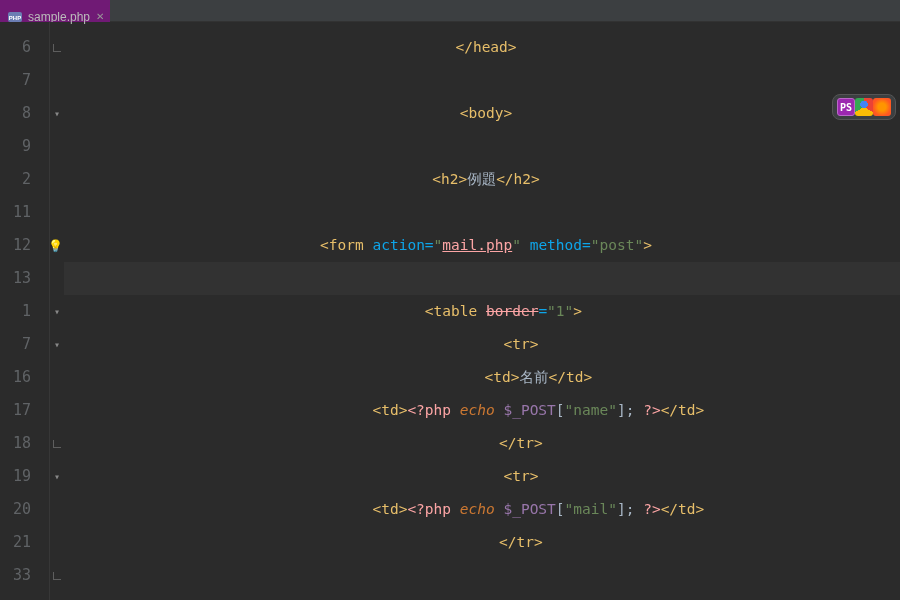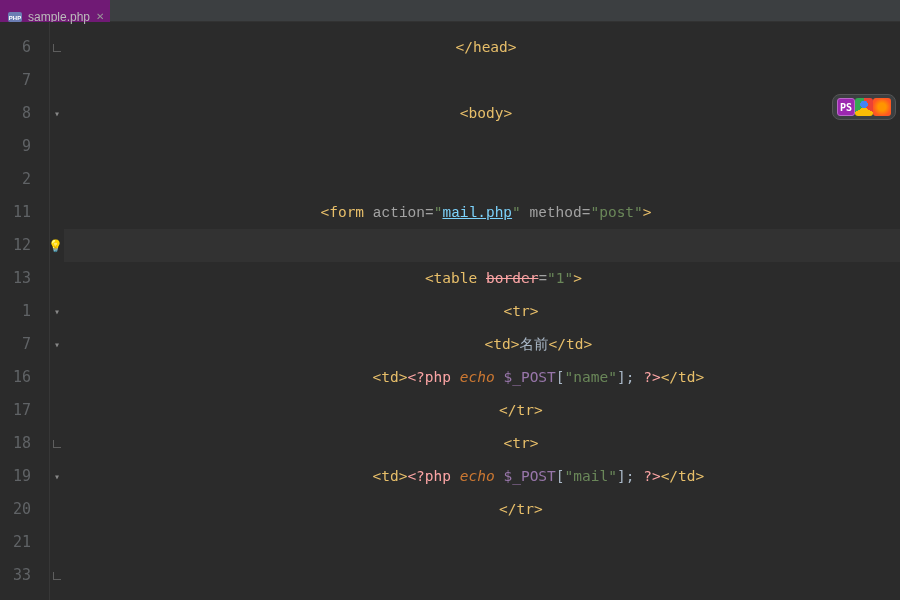--- a/index.html
+++ b/index.html
@@ -104,23 +104,23 @@
   height: 33px;
   line-height: 33px;
   white-space: pre;
   padding-left: 8px;
   text-align: center;
 }
 .line.hl {
   background: #323232;
 }
 .t-tag { color: #e8bf6a; }
-.t-attr { color: #a3a3a3; font-family: Liberation Mono, monospace; }
+.t-attr { color: #0ea5e9; }
 .t-str { color: #6a8759; }
-.t-str-link { color: #7dd3fc; text-decoration: underline; font-family: Liberation Mono, monospace; }
+.t-str-link { color: #fca5a5; text-decoration: underline; }
 .t-strike { text-decoration: line-through; color: #fca5a5; }
 .t-text { color: #a9b7c6; }
 .t-php { color: #cc7832; font-style: italic; }
 .t-phptag { color: #fca5a5; }
 .t-var { color: #9876aa; }
 .t-key { color: #6a8759; }
 .t-punc { color: #a9b7c6; }
 .floating-icons {
   position: absolute;
   top: 72px;
@@ -205,20 +205,21 @@
       <div class="fc"></div>
       <div class="fc close-marker"></div>
       <div class="fc"></div>
     </div>
 
   <div class="code-area">
     <div class="line"><span class="t-tag">&lt;/head&gt;</span></div>
     <div class="line"></div>
     <div class="line"><span class="t-tag">&lt;body&gt;</span></div>
     <div class="line"></div>
+    <div class="line"><span class="t-tag">&lt;h2&gt;</span><span class="t-text">例題</span><span class="t-tag">&lt;/h2&gt;</span></div>
     <div class="line"></div>
     <div class="line"><span class="t-tag">&lt;form</span><span class="t-attr"> action=</span><span class="t-str">"</span><span class="t-str-link">mail.php</span><span class="t-str">"</span><span class="t-attr"> method=</span><span class="t-str">"post"</span><span class="t-tag">&gt;</span></div>
     <div class="line hl"></div>
     <div class="line">    <span class="t-tag">&lt;table</span><span> </span><span class="t-strike">border</span><span class="t-attr">=</span><span class="t-str">"1"</span><span class="t-tag">&gt;</span></div>
     <div class="line">        <span class="t-tag">&lt;tr&gt;</span></div>
     <div class="line">            <span class="t-tag">&lt;td&gt;</span><span class="t-text">名前</span><span class="t-tag">&lt;/td&gt;</span></div>
     <div class="line">            <span class="t-tag">&lt;td&gt;</span><span class="t-phptag">&lt;?php</span><span> </span><span class="t-php">echo</span><span> </span><span class="t-var">$_POST</span><span class="t-punc">[</span><span class="t-key">"name"</span><span class="t-punc">]</span><span class="t-punc">; </span><span class="t-phptag">?&gt;</span><span class="t-tag">&lt;/td&gt;</span></div>
     <div class="line">        <span class="t-tag">&lt;/tr&gt;</span></div>
     <div class="line">        <span class="t-tag">&lt;tr&gt;</span></div>
     <div class="line">            <span class="t-tag">&lt;td&gt;</span><span class="t-phptag">&lt;?php</span><span> </span><span class="t-php">echo</span><span> </span><span class="t-var">$_POST</span><span class="t-punc">[</span><span class="t-key">"mail"</span><span class="t-punc">]</span><span class="t-punc">; </span><span class="t-phptag">?&gt;</span><span class="t-tag">&lt;/td&gt;</span></div>

